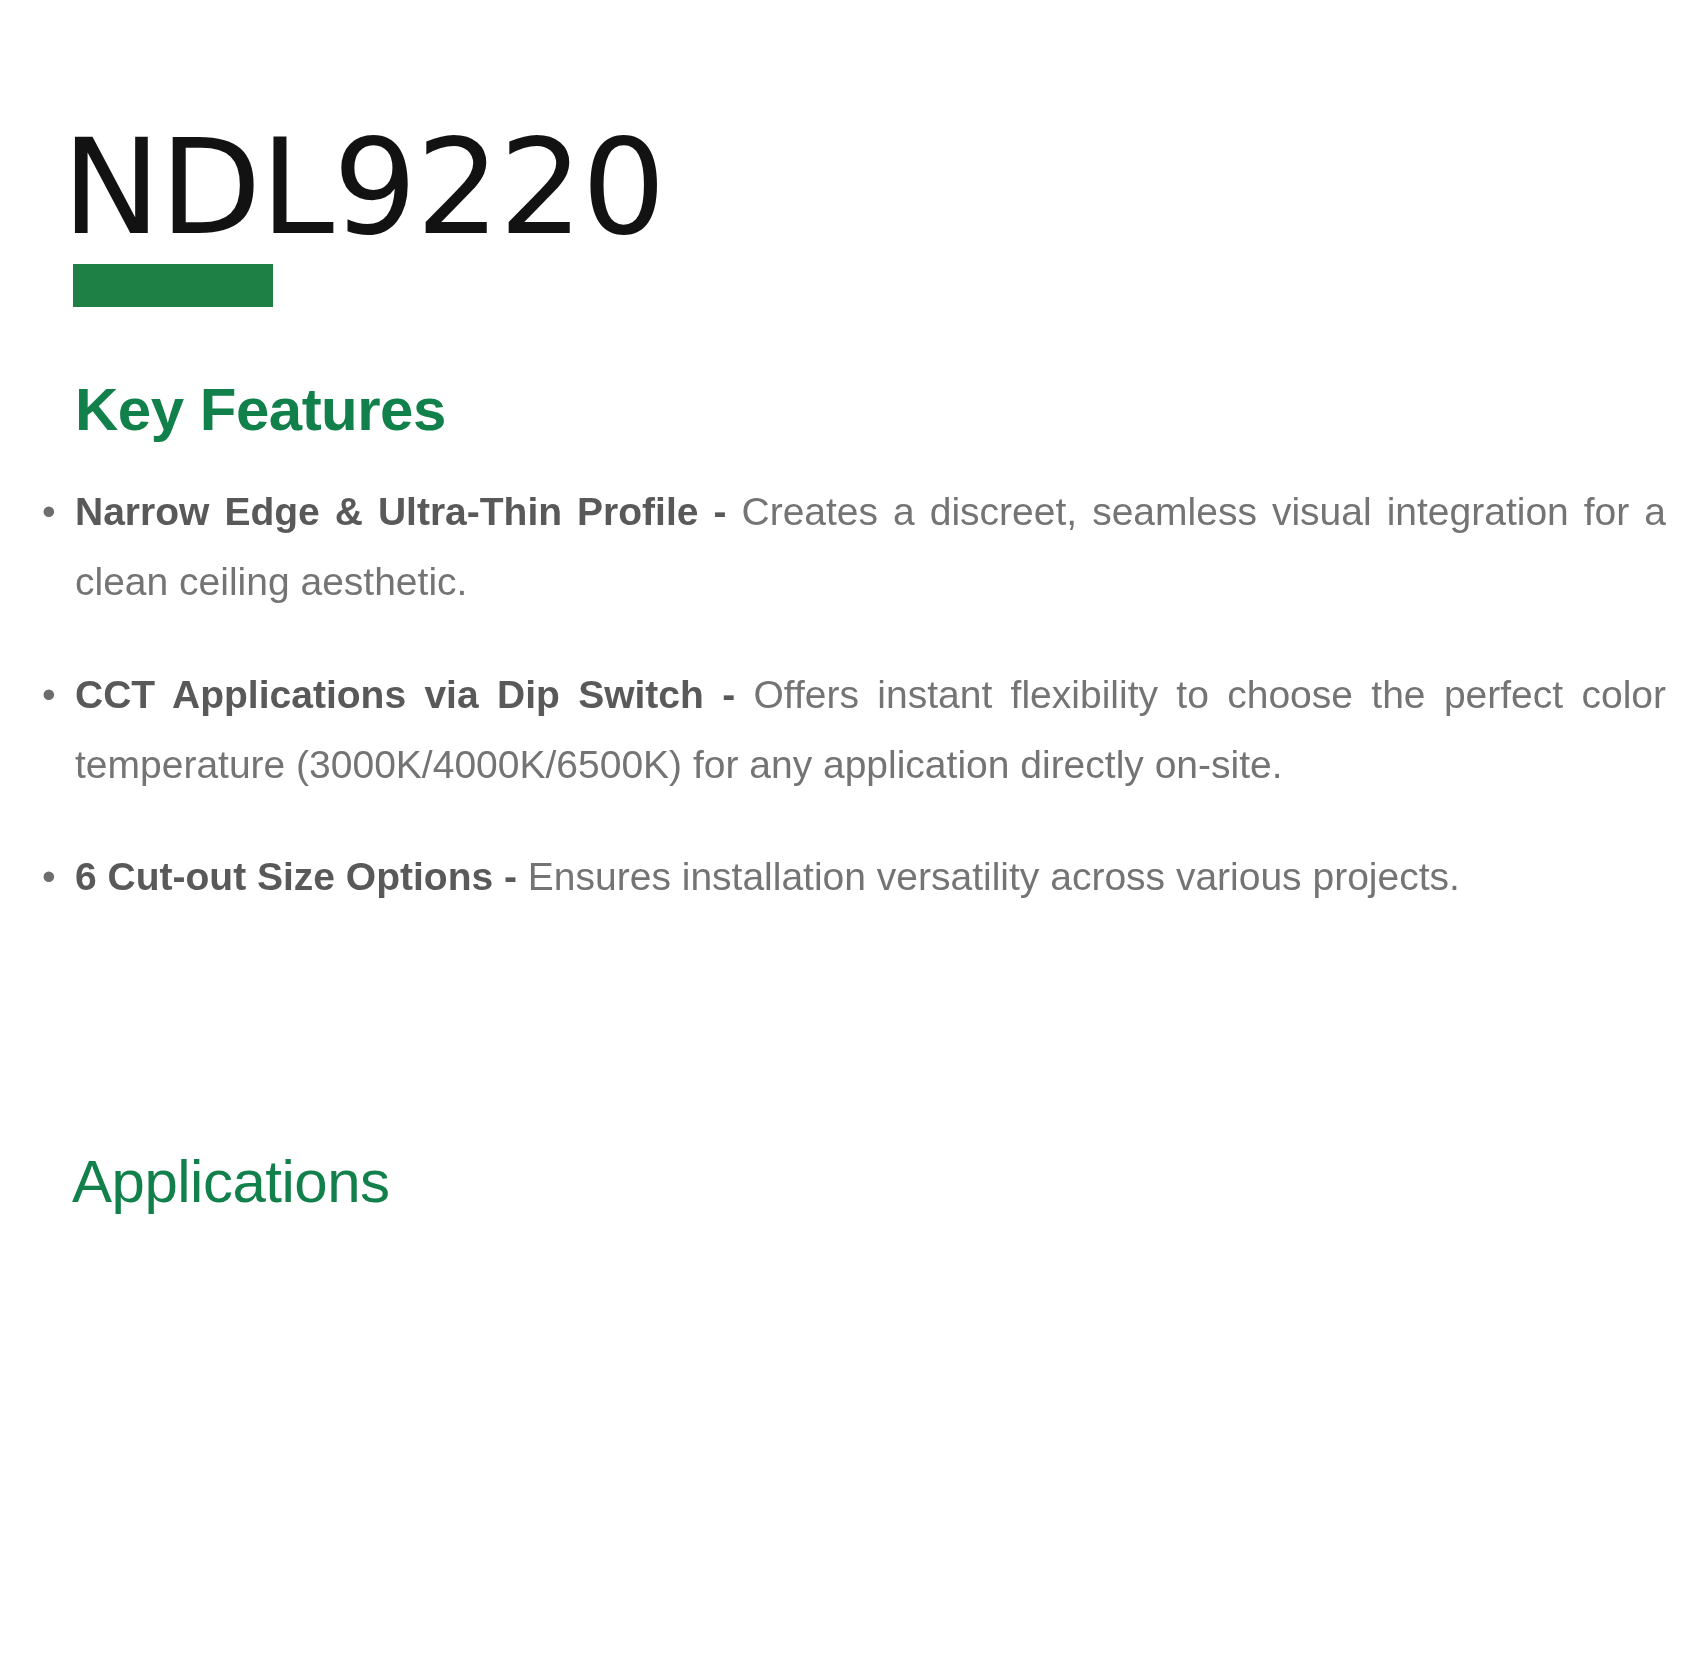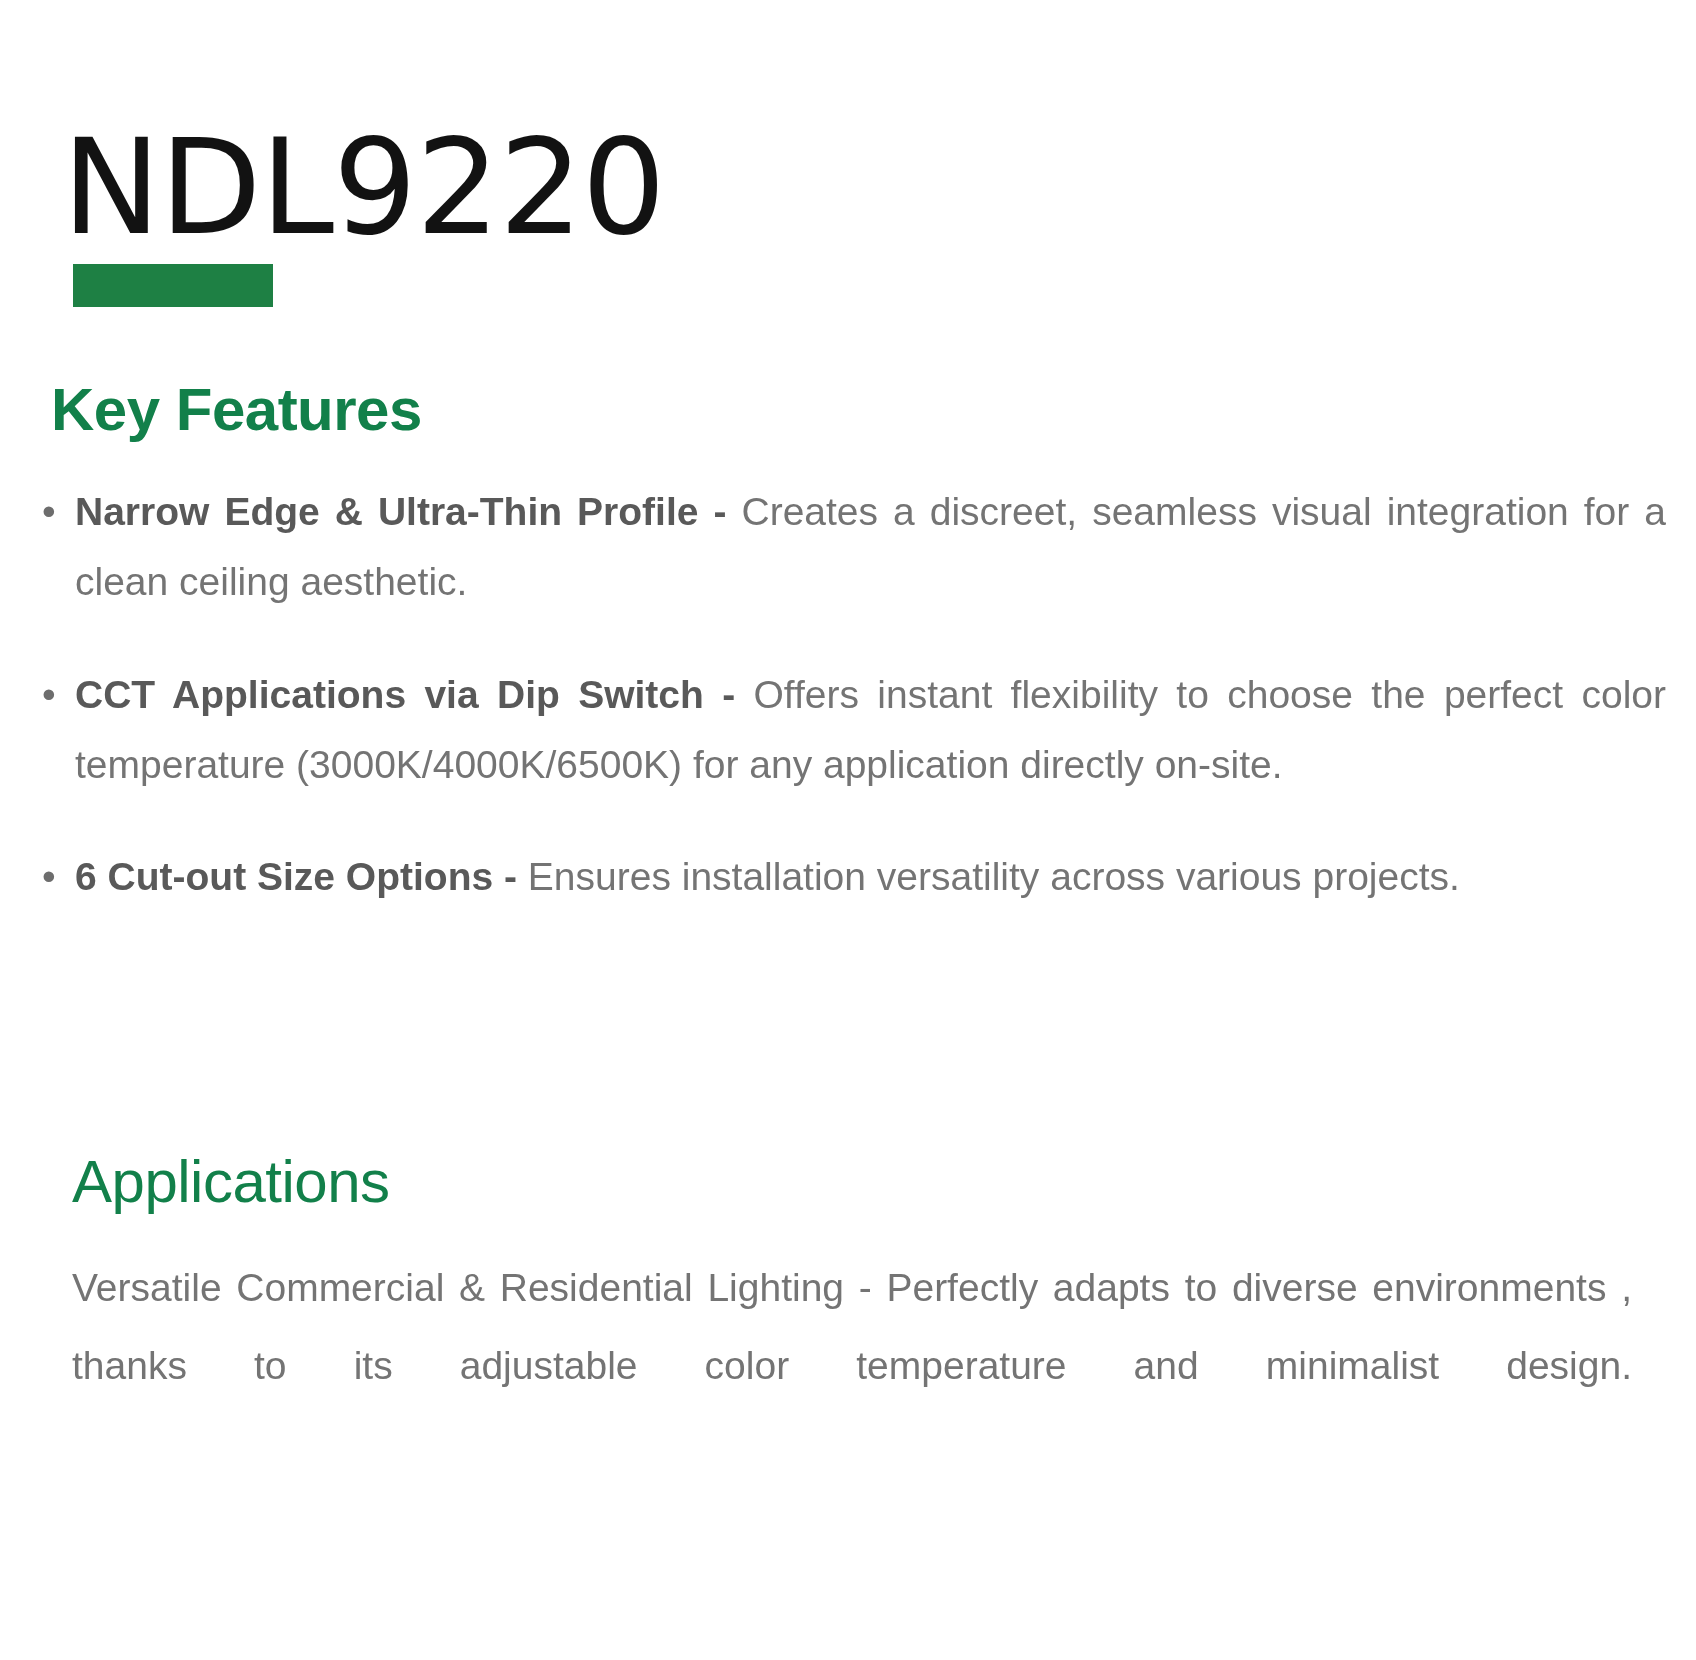--- a/index.html
+++ b/index.html
@@ -52,21 +52,21 @@
     left: 36px;
     top: 376px;
     width: 1630px;
   }
 
   .section-heading {
     font-size: 60px;
     line-height: 1.12;
     font-weight: 700;
     color: #12804a;
-    margin: 0 0 34px 15px;
+    margin: 0 0 34px 39px;
     letter-spacing: -0.5px;
   }
 
   .feature-list {
     list-style: none;
     margin: 0;
     padding: 0;
   }
 
   .feature-item {
@@ -157,16 +157,15 @@
       </li>
       <li class="feature-item">
         <span class="bullet-dot">•</span>
         <span class="feature-lead">6 Cut-out Size Options - </span><span class="feature-rest">Ensures installation versatility across various projects.</span>
       </li>
     </ul>
   </section>
 
   <section class="section-applications">
     <h2 class="applications-heading">Applications</h2>
-    <p class="applications-body">Versatile Commercial &amp; Residential Lighting - Perfectly adapts to diverse environments , thanks to its adjustable color temperature and minimalist design.</p>
   </section>
 
 </div>
 
 </body></html>

